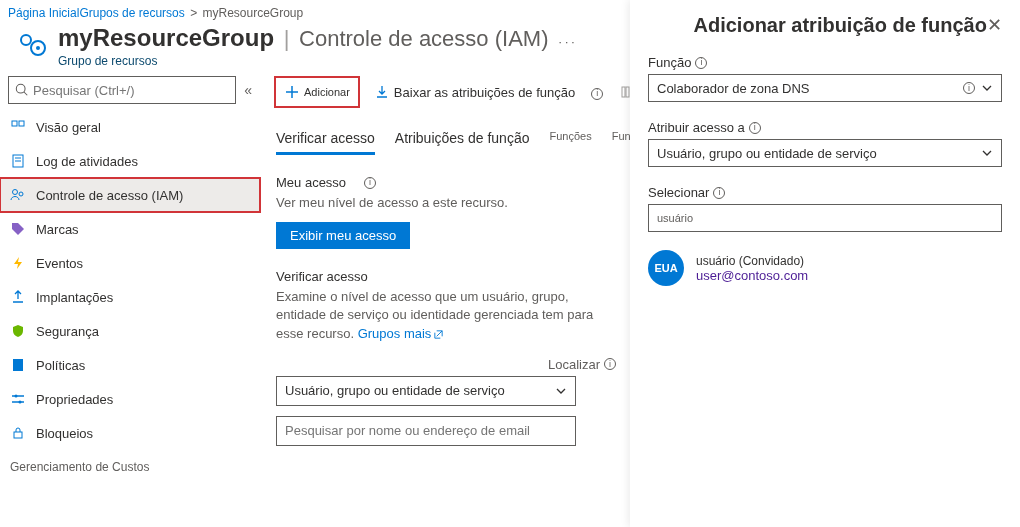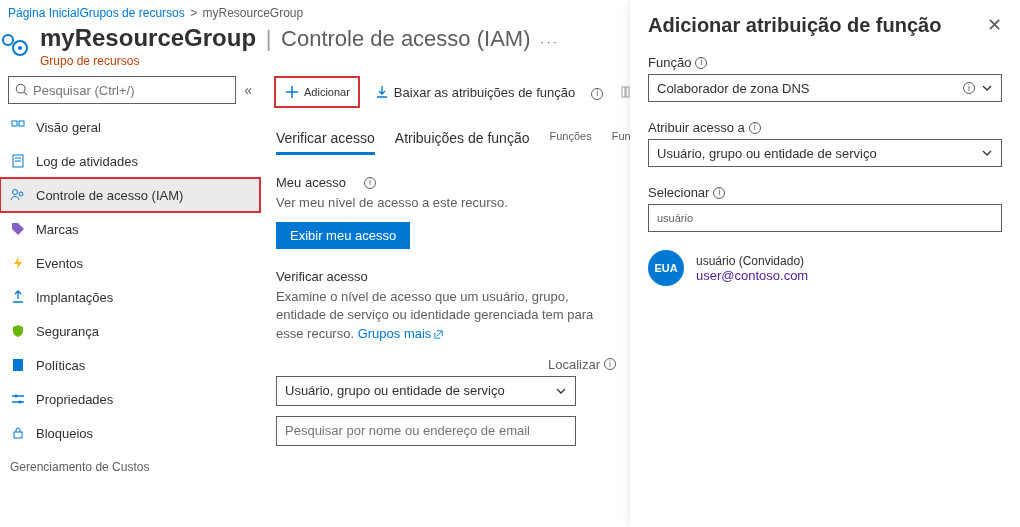--- a/index.html
+++ b/index.html
@@ -3,27 +3,27 @@
 <meta charset="utf-8">
 <style>
   * { box-sizing: border-box; margin: 0; padding: 0; font-family: "Segoe UI", Arial, sans-serif; }
   body { width: 1020px; height: 527px; overflow: hidden; background: #fff; font-size: 13px; color: #323130; position: relative; }
   a { color: #0078d4; text-decoration: none; }
   
   .breadcrumb { padding: 6px 8px 4px 8px; font-size: 12px; color: #0078d4; }
   .breadcrumb .sep { color: #605e5c; margin: 0 2px; }
   .breadcrumb .current { color: #605e5c; }
 
-  .header-row { display: flex; align-items: flex-start; padding: 0 8px 4px 0; }
+  .header-row { display: flex; align-items: flex-start; padding: 0 8px 4px 12px; margin-left: 6px; }
   .header-icon { width: 32px; height: 32px; margin-right: 8px; margin-top: 4px; flex-shrink: 0; }
   .header-text h1 { font-size: 24px; font-weight: 600; display: inline; }
   .header-text .sep-pipe { font-size: 22px; color: #a19f9d; margin: 0 6px; font-weight: 300; }
   .header-text .sub-title { font-size: 22px; font-weight: 400; color: #605e5c; }
   .header-text .more { margin-left: 6px; color: #605e5c; letter-spacing: 2px; }
-  .header-text .subtype { font-size: 12px; color: #c2410c; margin-top: 2px; }
+  .header-text .subtype { font-size: 12px; color: #0c4a6e; margin-top: 2px; }
 
   .main { display: flex; height: calc(100% - 72px); }
   .sidebar { width: 260px; flex-shrink: 0; padding: 4px 0; border-right: 0; }
   .search-wrap { display: flex; align-items: center; padding: 0 8px 6px 8px; gap: 8px; }
   .search-box { flex: 1; border: 1px solid #605e5c; height: 28px; display: flex; align-items: center; padding: 3px 6px; color: #605e5c; }
   .search-box svg { margin-right: 4px; flex-shrink: 0; }
   .search-box input { border: none; outline: none; font-size: 13px; width: 100%; color: #605e5c; font-style: normal; }
   .collapse-icon { color: #605e5c; font-size: 14px; }
 
   .side-item { display: flex; align-items: center; height: 34px; padding: 0 10px; font-size: 13px; color: #323130; cursor: pointer; gap: 10px; }
@@ -51,21 +51,21 @@
   .btn-primary { background: #0078d4; color: #fff; border: none; padding: 6px 14px; font-size: 13px; cursor: pointer; }
   .link-more svg { vertical-align: middle; margin-left: 2px; }
 
   .form-label { font-size: 13px; color: #605e5c; margin-bottom: 4px; margin-top: 14px; display:flex; align-items:center; gap:4px;justify-content:flex-end;}
   .select-box, .text-input { width: 300px; height: 30px; border: 1px solid #605e5c; display: flex; align-items: center; padding: 0 8px; font-size: 13px; color: #323130; justify-content: space-between; }
   .text-input input { border:none; outline:none; width:100%; font-size:13px; color:#605e5c; }
   .chev { width:12px; height:12px; }
 
   
   .panel { position: absolute; top: 0; right: 0; width: 390px; height: 100%; background: #fff; border-left: 0; padding: 14px 18px; box-shadow: -2px 0 8px rgba(0,0,0,0.08); }
-  .panel-head { display: flex; justify-content: space-between; align-items: flex-start; }
+  .panel-head { display: flex; justify-content: flex-end; align-items: flex-start; }
   .panel-head h2 { font-size: 20px; font-weight: 600; }
   .panel-head .close { font-size: 18px; color: #605e5c; cursor: pointer; }
   .p-label { font-size: 13px; color: #323130; margin-top: 18px; margin-bottom: 4px; display:flex; align-items:center; gap:4px;}
   .p-select { width: 100%; height: 28px; border: 1px solid #605e5c; display: flex; align-items: center; justify-content: space-between; padding: 0 8px; font-size: 13px; color: #323130; }
   .p-input { width: 100%; height: 28px; border: 1px solid #605e5c; padding: 0 8px; font-size: 11px; color: #605e5c; display:flex; align-items:center; }
   .user-row { display:flex; align-items:center; gap:12px; margin-top: 18px; }
   .avatar { width:36px; height:36px; border-radius:50%; background:#0078d4; color:#fff; display:flex; align-items:center; justify-content:center; font-size:11px; font-weight:600; }
   .user-meta .line1 { font-size:12px; color:#323130; }
   .user-meta .line2 { font-size:13px; color:#4c1d95; }
 

